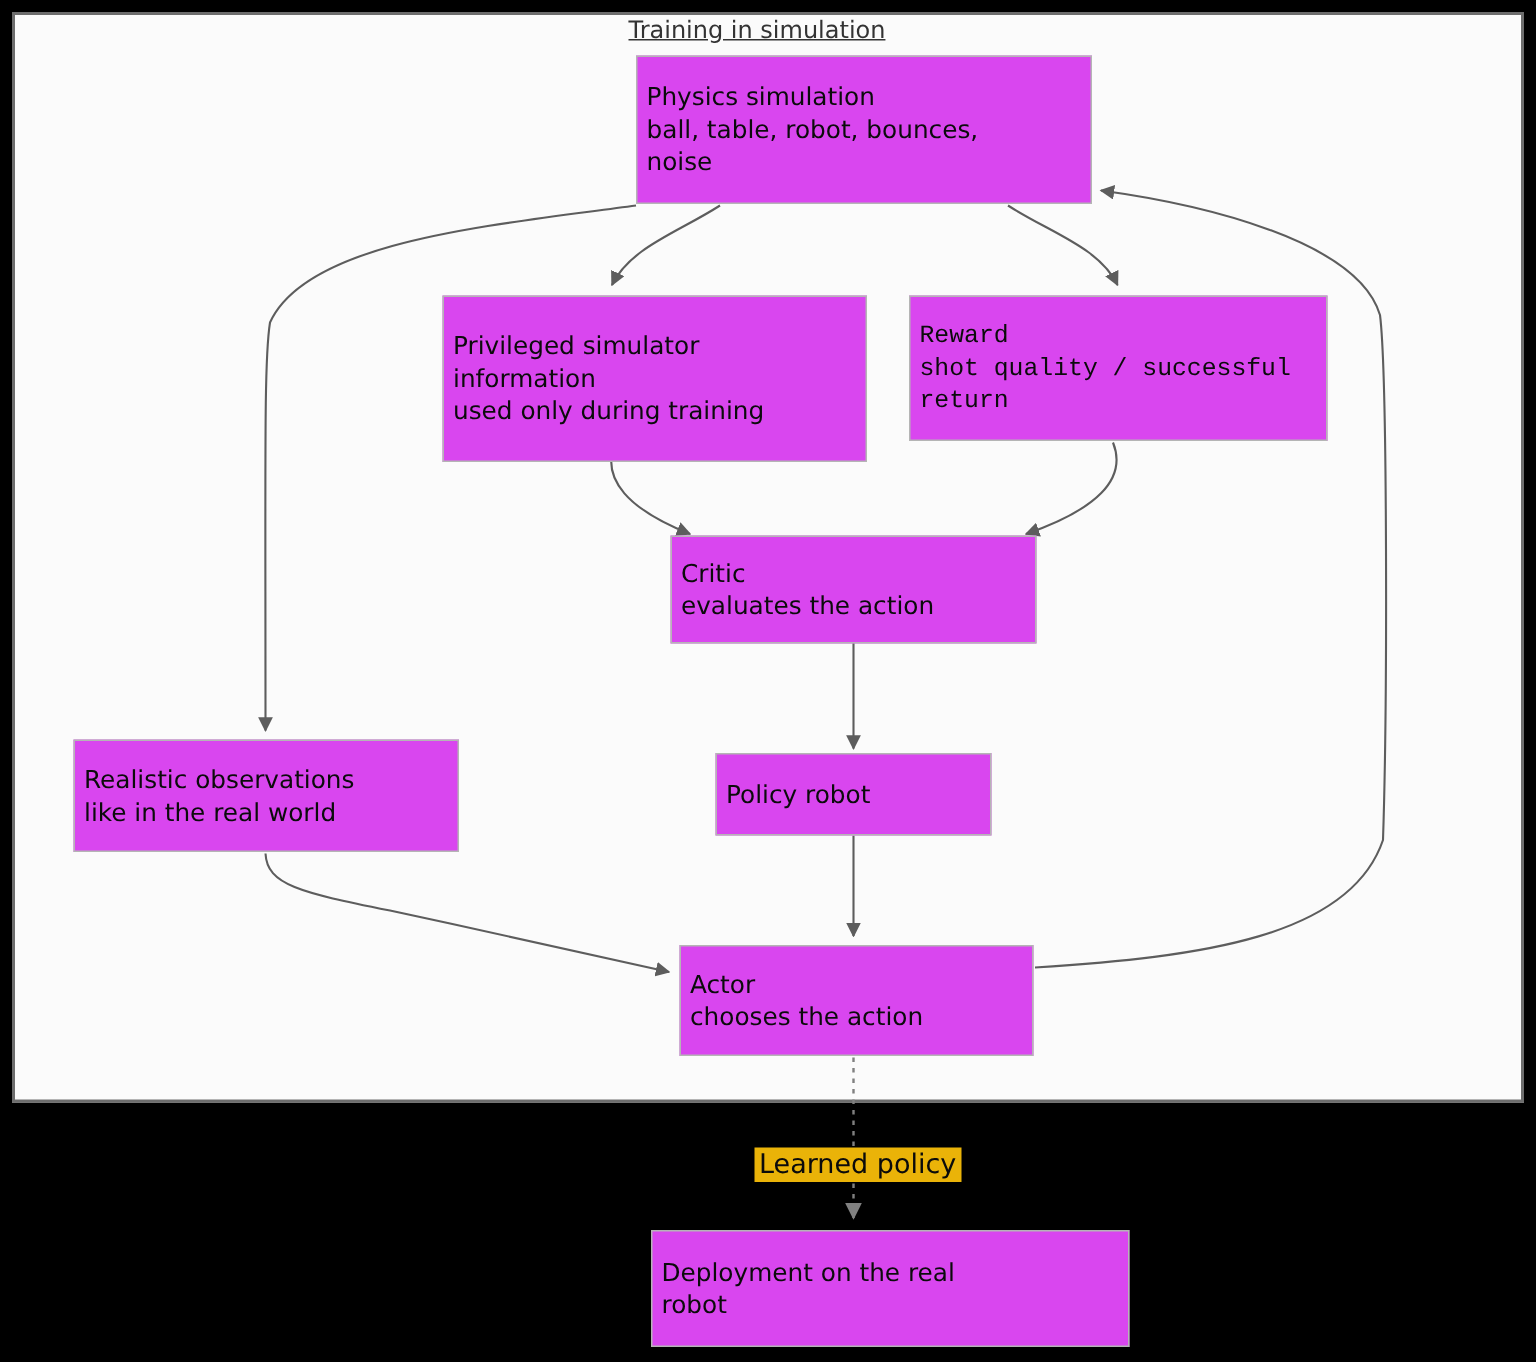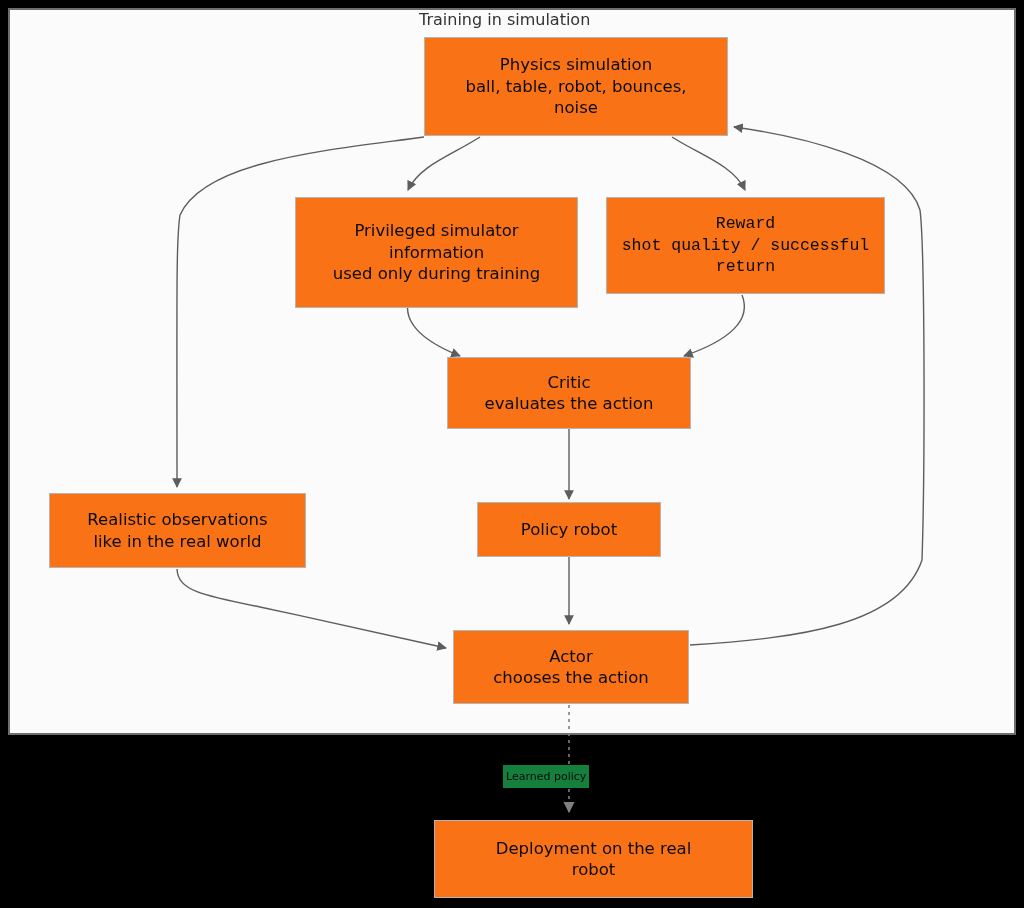--- a/index.html
+++ b/index.html
@@ -32,54 +32,54 @@
   }
   .subgraph-title {
     position: absolute;
     color: #333333;
     font-size: 16px;
     white-space: nowrap;
   }
   .node {
     position: absolute;
     box-sizing: border-box;
-    background: #f97316;
+    background: #d946ef;
     border: 1px solid #b5b5b5;
     color: #0b0b0b;
     font-size: 16.5px;
     line-height: 21.5px;
-    text-align: center;
+    text-align: left;
     display: flex;
     align-items: center;
     justify-content: center;
   }
   .node .node-text {
     display: block;
     width: 100%;
     padding: 0 6px;
     box-sizing: border-box;
     white-space: pre-line;
   }
   .edge-label {
     position: absolute;
-    background: #15803d;
+    background: #eab308;
     color: #0b0b0b;
-    font-size: 11px;
+    font-size: 18px;
     line-height: 21px;
     padding: 1px 3px;
     white-space: nowrap;
   }
 </style>
 </head>
 <body>
 
 <div id="canvas">
 
   <div class="subgraph" style="left:8px; top:8px; width:1008px; height:727px;"></div>
-  <div class="subgraph-title" style="left:419px; top:10px;">Training in simulation</div>
+  <div class="subgraph-title" style="left:419px; top:10px;text-decoration:underline;">Training in simulation</div>
 
   <svg id="edge-layer" viewBox="0 0 1024 908" xmlns="http://www.w3.org/2000/svg">
     <defs>
       <marker id="arrow" viewBox="0 0 10 10" refX="9" refY="5" markerWidth="7" markerHeight="7" orient="auto-start-reverse">
         <path d="M 0 0 L 10 5 L 0 10 z" fill="#5d5d5d"></path>
       </marker>
       <marker id="arrow-dot" viewBox="0 0 10 10" refX="9" refY="5" markerWidth="7" markerHeight="7" orient="auto-start-reverse">
         <path d="M 0 0 L 10 5 L 0 10 z" fill="#808080"></path>
       </marker>
     </defs>

